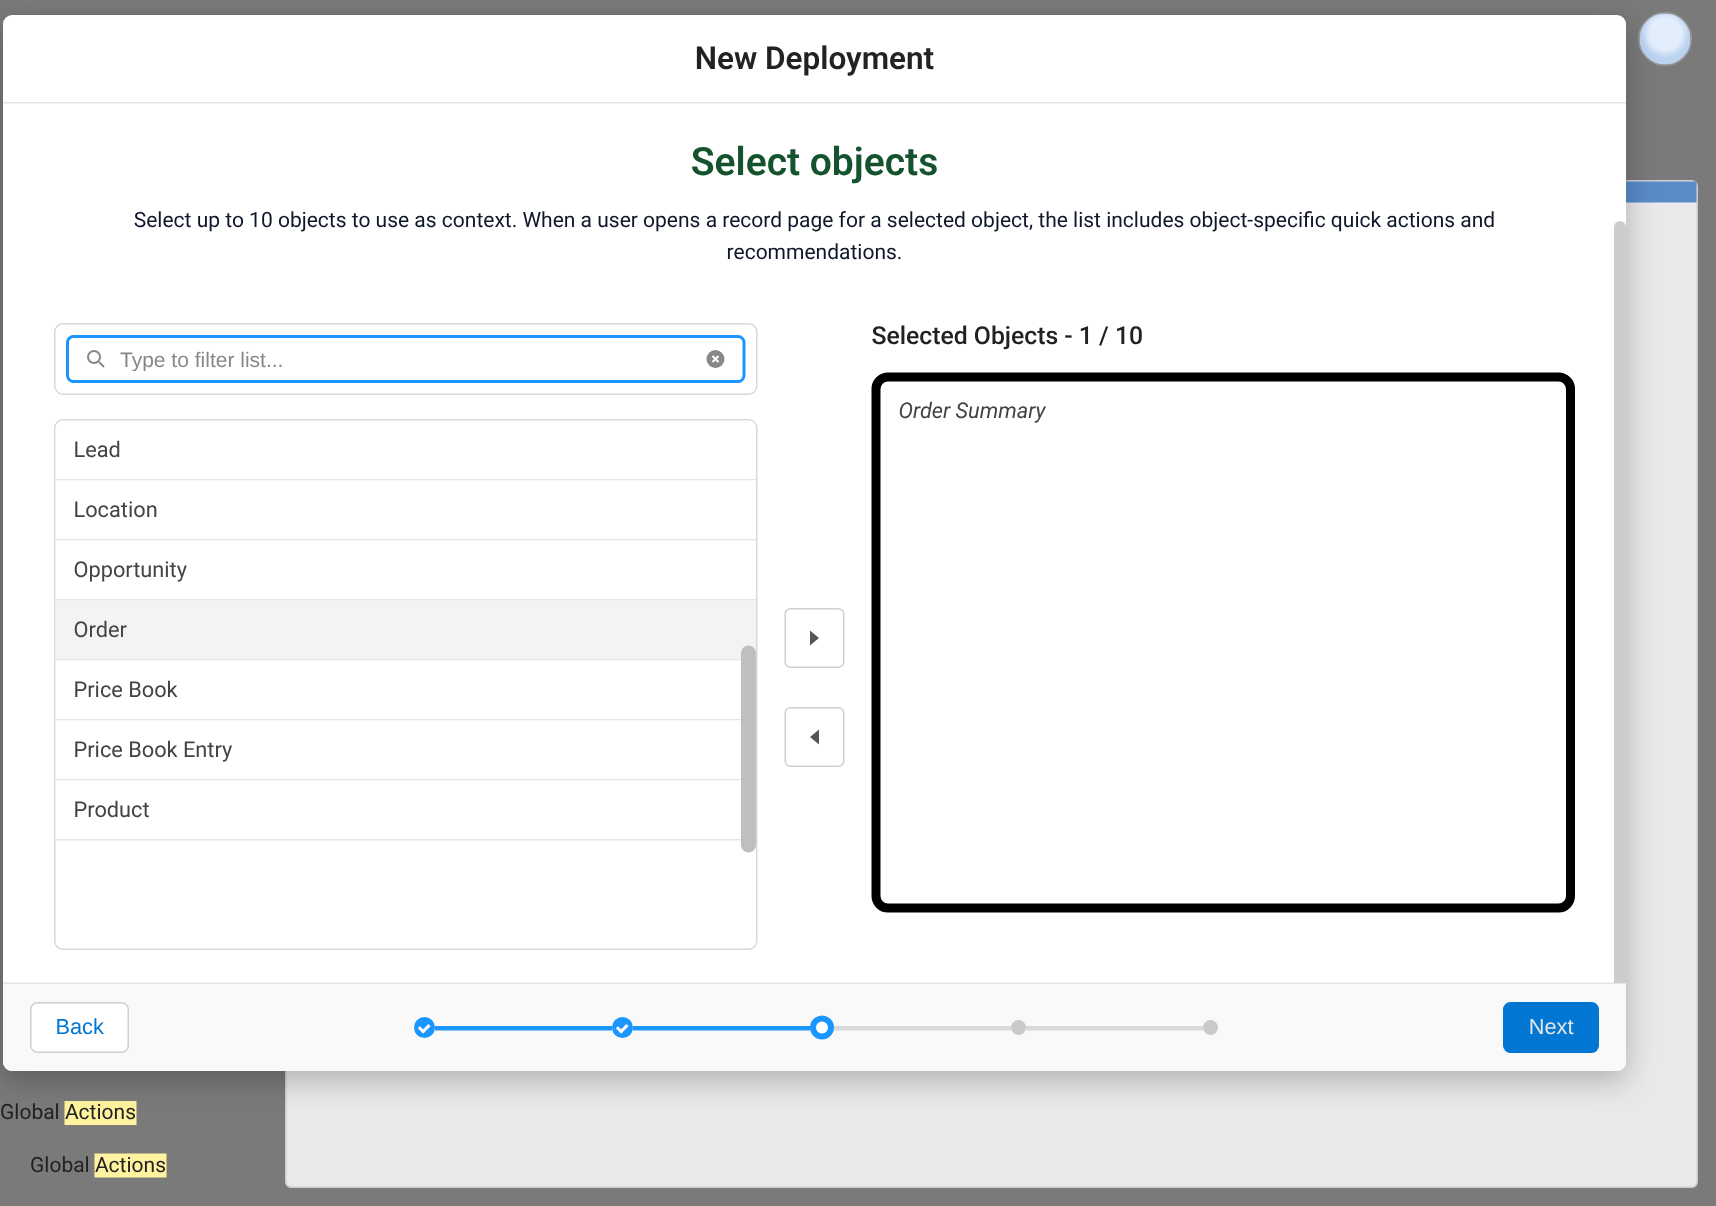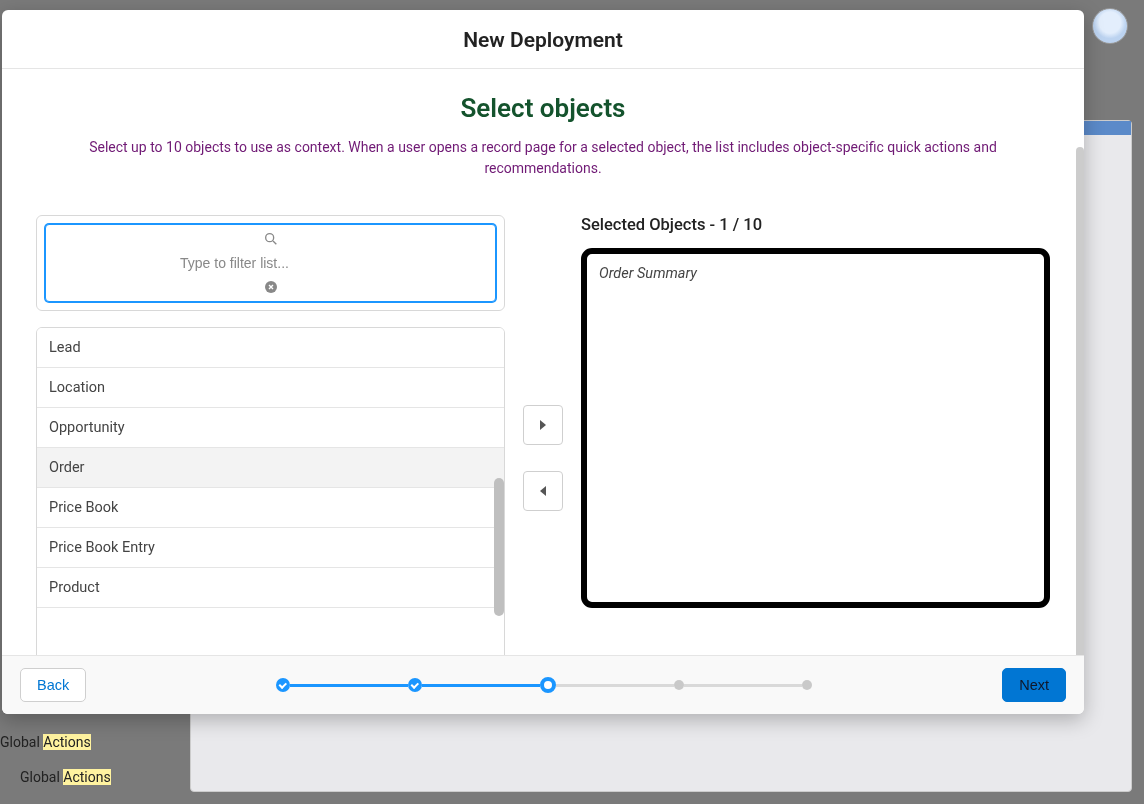--- a/index.html
+++ b/index.html
@@ -92,21 +92,21 @@
   .section-title {
     text-align: center;
     font-size: 26px;
     font-weight: 600;
     color: #14532d;
     margin-bottom: 14px;
   }
   .section-desc {
     text-align: center;
     font-size: 14px;
-    color: #701a75;
+    color: #0f172a;
     max-width: 1000px;
     margin: 0 auto 36px;
     line-height: 1.5;
   }
   .dual-list {
     display: flex;
     gap: 18px;
     align-items: flex-start;
   }
   .col {
@@ -122,25 +122,24 @@
     border: 1px solid #d8d8d8;
     border-radius: 6px;
     padding: 8px;
     margin-bottom: 16px;
   }
   .search-inner {
     border: 1px solid #1b96ff;
     box-shadow: 0 0 0 1px #1b96ff;
     border-radius: 4px;
     display: flex;
-    align-items: center;
+    align-items: flex-start;
     padding: 6px 10px;
     gap: 8px;
     background: #fff;
-    flex-direction: column;
   }
   .search-inner input {
     flex: 1;
     border: none;
     outline: none;
     font-size: 14px;
     color: #555;
   }
   .search-inner input::placeholder { color: #888; }
   .icon-search, .icon-clear {
@@ -213,21 +212,21 @@
     padding: 8px 16px;
     border-radius: 5px;
     cursor: pointer;
     border: 1px solid #cfcfcf;
     background: #fff;
     color: #0176d3;
     font-weight: 500;
   }
   .btn-primary {
     background: #0176d3;
-    color: #0f172a;
+    color: #e5e5e5;
     border-color: #0176d3;
   }
   .progress {
     display: flex;
     align-items: center;
     gap: 0;
   }
   .p-dot {
     width: 14px; height: 14px; border-radius: 50%;
     background: #fff;

